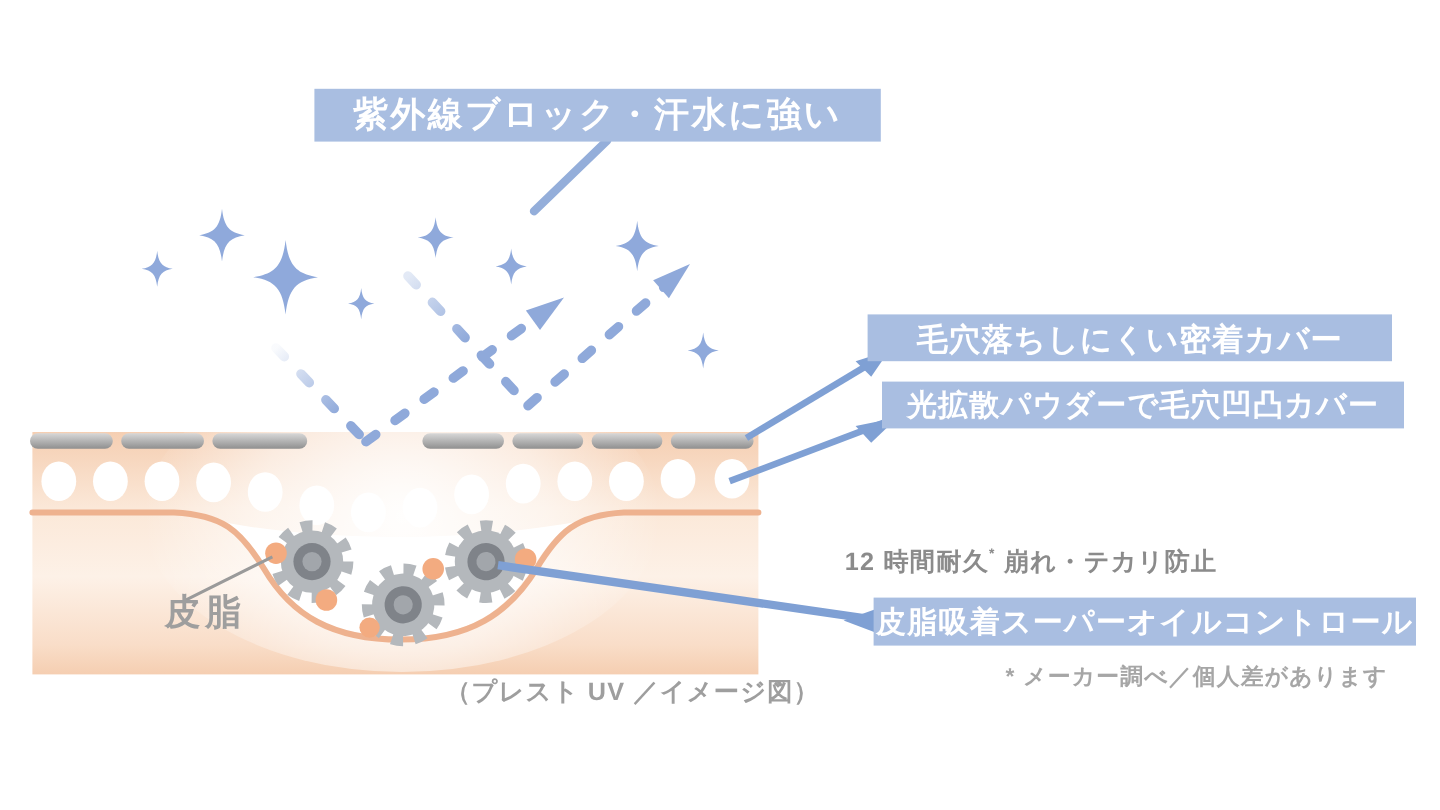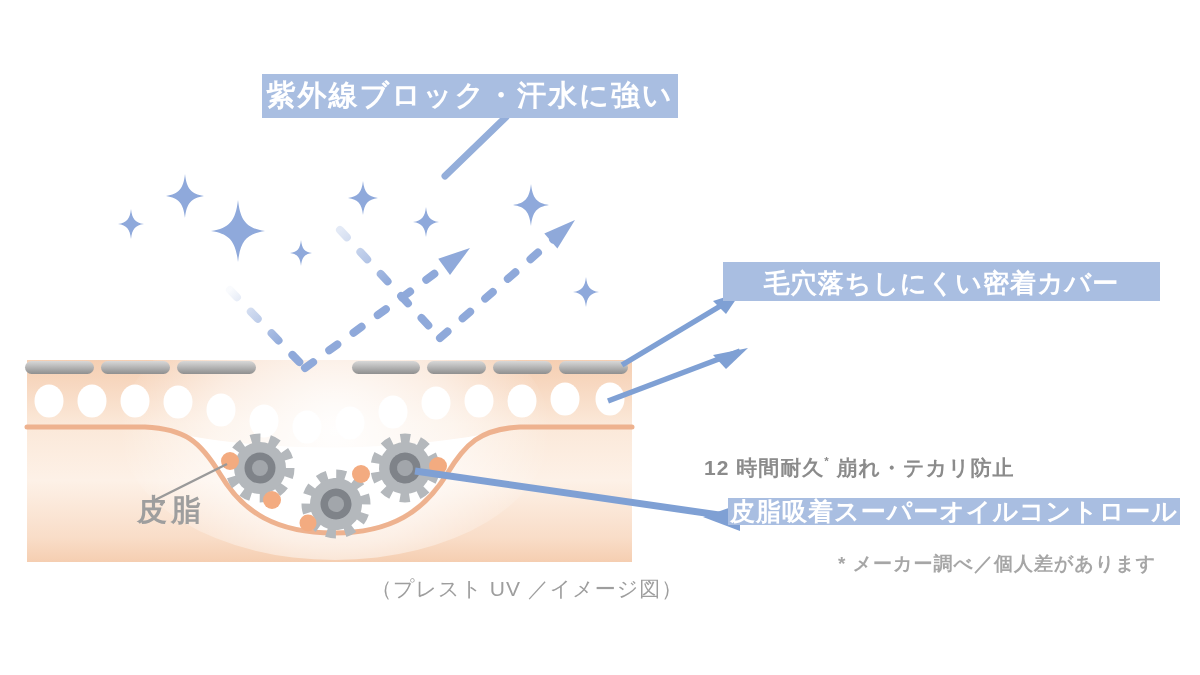--- a/index.html
+++ b/index.html
@@ -19,41 +19,41 @@
   html,body{margin:0;padding:0;background:#fff;}
   .stage{
     position:relative;width:1200px;height:675px;background:#ffffff;overflow:hidden;
     font-family:"Liberation Sans","DejaVu Sans",sans-serif;
   }
   .canvas{position:absolute;left:0;top:0;}
   .banner{
     position:absolute;display:flex;align-items:center;justify-content:center;
     background:var(--accent-blue);color:#ffffff;font-weight:bold;white-space:nowrap;
   }
-  .banner-top{left:262px;top:74px;width:416px;height:44px;font-size:29px;letter-spacing:2px;}
+  .banner-top{left:262px;top:74px;width:472px;height:44px;font-size:29px;letter-spacing:2px;}
   .banner-cover{left:723px;top:262px;width:437px;height:39px;font-size:26px;letter-spacing:1px;align-items:flex-end;}
   .banner-diffuse{left:735px;top:318px;width:435px;height:39px;font-size:25px;letter-spacing:1px;}
-  .banner-oil{left:728px;top:498px;width:452px;height:27px;font-size:25px;letter-spacing:1px;}
+  .banner-oil{left:728px;top:498px;width:452px;height:40px;font-size:25px;letter-spacing:1px;}
   .big-title{
     position:absolute;color:var(--text-gray);font-weight:bold;white-space:nowrap;
   }
   .title-powder{left:721px;top:219px;font-size:33px;letter-spacing:1px;}
   .title-duration{left:704px;top:454px;font-size:21px;letter-spacing:1px;}
   .title-duration sup{font-size:55%;position:relative;top:-0.15em;}
   .sebum-label{
     position:absolute;left:137px;top:490px;font-size:30px;font-weight:bold;
     color:var(--caption-gray);letter-spacing:4px;
   }
   .footnote{
     position:absolute;left:838px;top:551px;font-size:19px;font-weight:bold;
     color:var(--note-gray);letter-spacing:1px;white-space:nowrap;
   }
   .caption{
-    position:absolute;left:371px;top:562px;font-size:21px;font-weight:normal;
-    color:var(--caption-gray);letter-spacing:1px;white-space:nowrap;margin-top:13px;
+    position:absolute;left:371px;top:562px;font-size:21px;font-weight:bold;
+    color:var(--caption-gray);letter-spacing:1px;white-space:nowrap;
   }
 </style>
 </head>
 <body>
 
 <div class="stage">
 
   <svg class="canvas" width="1200" height="675" viewBox="0 0 1200 675">
     <defs>
       <linearGradient id="skinGrad" x1="0" y1="358" x2="0" y2="562" gradientUnits="userSpaceOnUse">
@@ -180,20 +180,23 @@
 
   <div class="banner banner-top">
     <span>紫外線ブロック・汗水に強い</span>
   </div>
 
 
   <div class="banner banner-cover">
     <span>毛穴落ちしにくい密着カバー</span>
   </div>
 
+  <div class="banner banner-diffuse">
+    <span>光拡散パウダーで毛穴凹凸カバー</span>
+  </div>
 
   <div class="big-title title-duration">
     <span>12 時間耐久</span><sup>*</sup><span> 崩れ・テカリ防止</span>
   </div>
 
   <div class="banner banner-oil">
     <span>皮脂吸着スーパーオイルコントロール</span>
   </div>
 
   <div class="sebum-label">皮脂</div>

